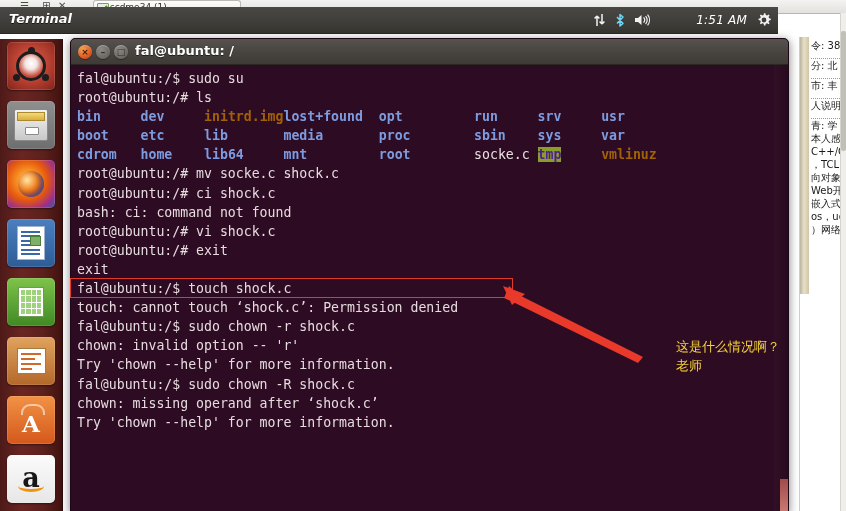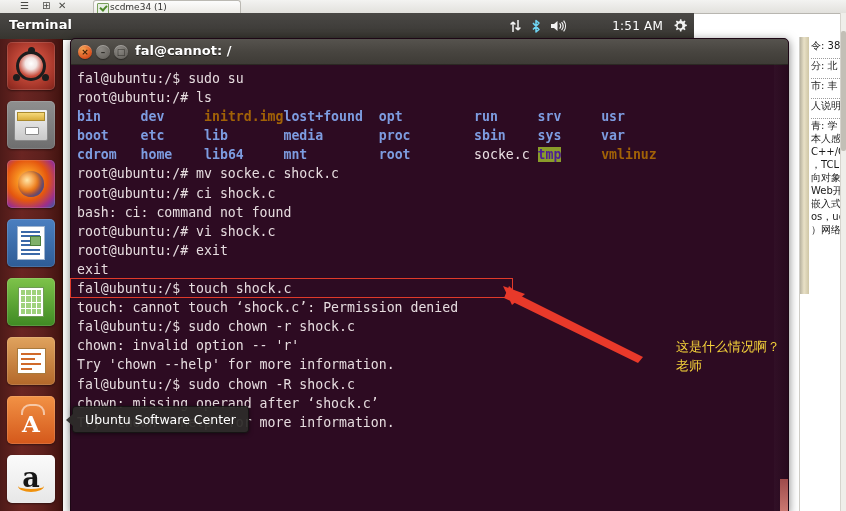--- a/index.html
+++ b/index.html
@@ -73,23 +73,24 @@
     position: absolute; right: 0px; top: 13px; width: 5px; height: 498px;
     background: #efeeea; border-left: 1px solid #d6d4ce;
   }
   .doc-scroll-thumb {
     position: absolute; left: 0; top: 18px; width: 5px; height: 120px;
     background: #c2bfb6; border-radius: 2px;
   }
 
   
   .panel {
-    position: absolute; left: 0; top: 13px; width: 694px; height: 26px;
+    position: absolute; left: 0; top: 7px; width: 778px; height: 26px;
     background: linear-gradient(#4a4845,#403e3b 55%,#37352f);
     border-bottom: 1px solid #2a2825;
+    font-style: italic;
   }
   .panel-title {
     position: absolute; left: 9px; top: 4px;
     color: #ffffff; font-size: 13px; font-weight: bold;
     font-family: "DejaVu Sans", sans-serif;
     text-shadow: 0 1px 0 rgba(0,0,0,.6);
   }
   .panel-right { position: absolute; right: 6px; top: 0; height: 26px; display: flex; align-items: center; gap: 9px; }
   .panel-ind { color: #f2f2f2; font-size: 12px; line-height: 1; display: flex; align-items: center; }
   .panel-clock { color: #ffffff; font-size: 12px; font-family: "DejaVu Sans", sans-serif; letter-spacing: .2px; margin-left: 36px; }
@@ -381,34 +382,31 @@
         <span class="tb-btn tb-close">
             <span>×</span>
           </span>
         <span class="tb-btn tb-min">
             <span>–</span>
           </span>
         <span class="tb-btn tb-max">
             <span>□</span>
           </span>
       </div>
-      <div class="term-title">fal@cannot: /</div>
+      <div class="term-title">fal@ubuntu: /</div>
     </div>
     <div class="term-body" id="term-body"><div class="term-line">fal@ubuntu:/$ sudo su</div><div class="term-line">root@ubuntu:/# ls</div><div class="term-line"><span class="c-dir">bin</span>     <span class="c-dir">dev</span>     <span class="c-link">initrd.img</span><span class="c-dir">lost+found</span>  <span class="c-dir">opt</span>         <span class="c-dir">run</span>     <span class="c-dir">srv</span>     <span class="c-dir">usr</span></div><div class="term-line"><span class="c-dir">boot</span>    <span class="c-dir">etc</span>     <span class="c-dir">lib</span>       <span class="c-dir">media</span>       <span class="c-dir">proc</span>        <span class="c-dir">sbin</span>    <span class="c-dir">sys</span>     <span class="c-dir">var</span></div><div class="term-line"><span class="c-dir">cdrom</span>   <span class="c-dir">home</span>    <span class="c-dir">lib64</span>     <span class="c-dir">mnt</span>         <span class="c-dir">root</span>        <span class="c-white">socke.c</span> <span class="c-tmp">tmp</span>     <span class="c-link">vmlinuz</span></div><div class="term-line">root@ubuntu:/# mv socke.c shock.c</div><div class="term-line">root@ubuntu:/# ci shock.c</div><div class="term-line">bash: ci: command not found</div><div class="term-line">root@ubuntu:/# vi shock.c</div><div class="term-line">root@ubuntu:/# exit</div><div class="term-line">exit</div><div class="term-line">fal@ubuntu:/$ touch shock.c</div><div class="term-line">touch: cannot touch ‘shock.c’: Permission denied</div><div class="term-line">fal@ubuntu:/$ sudo chown -r shock.c</div><div class="term-line">chown: invalid option -- 'r'</div><div class="term-line">Try 'chown --help' for more information.</div><div class="term-line">fal@ubuntu:/$ sudo chown -R shock.c</div><div class="term-line">chown: missing operand after ‘shock.c’</div><div class="term-line">Try 'chown --help' for more information.</div></div>
     <div class="term-scroll-edge"></div>
     <div class="term-cursor"></div>
   </div>
 
   <div class="hl-box"></div>
 
   <svg class="arrow-svg" viewBox="0 0 846 511">
     <polygon points="643,357 519,295 509,286 504,298 515,303 638,363" fill="#e8392a"></polygon>
     <polygon points="503,286 525,294 512,305" fill="#e8392a"></polygon>
   </svg>
 
   <div class="note">这是什么情况啊？
 老师</div>
 
-  <div class="tip">
-    <span>Ubuntu Software Center</span>
-  </div>
 
 </div>
 
 </body></html>

